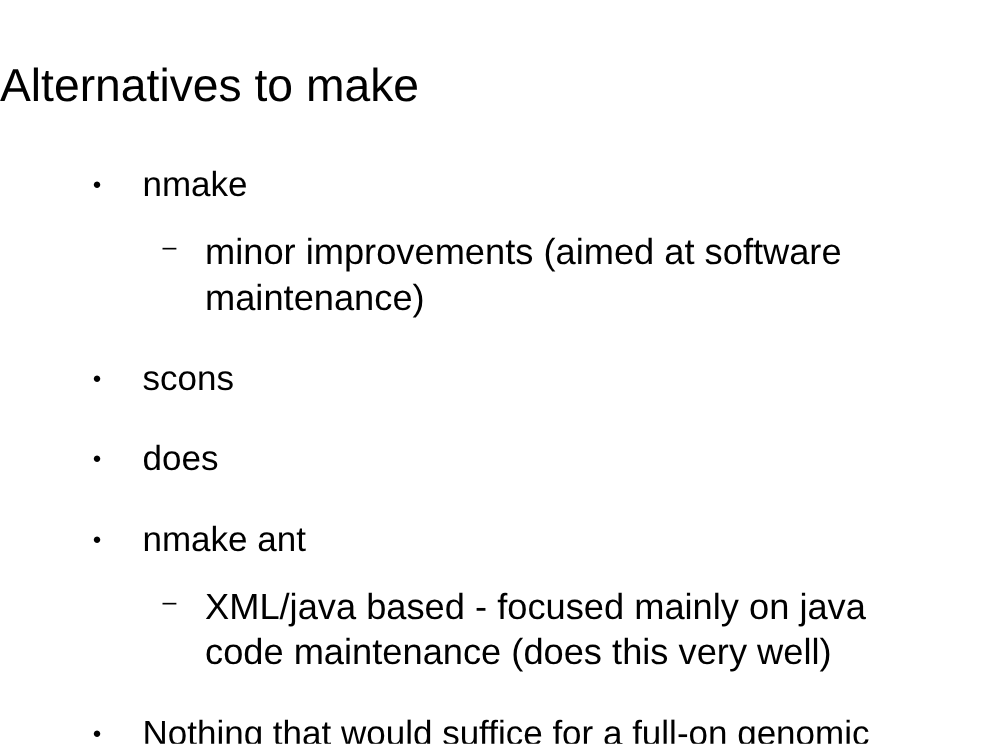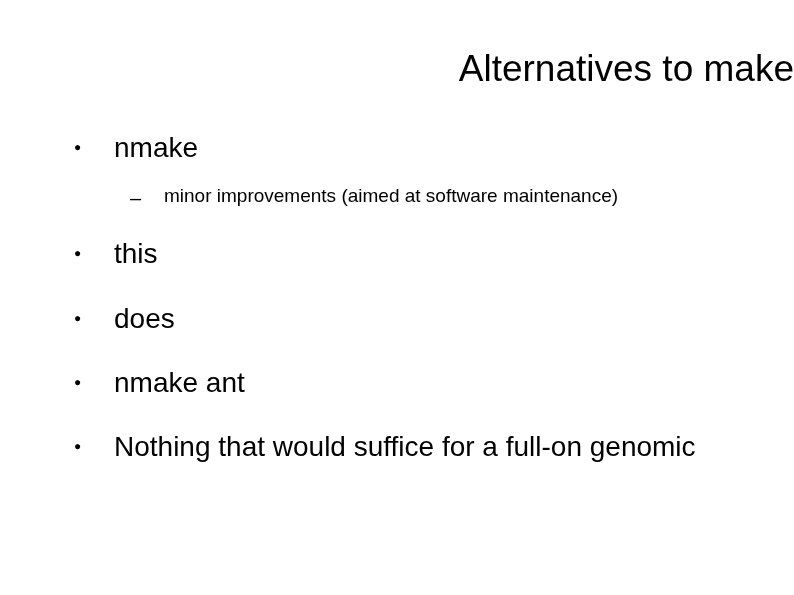--- a/index.html
+++ b/index.html
@@ -1,24 +1,24 @@
 <!DOCTYPE html>
 <html><head>
 <meta charset="utf-8">
 <style>
   * { margin: 0; padding: 0; box-sizing: border-box; }
   html, body { width: 794px; height: 595px; background: #fff; font-family: Arial, Helvetica, sans-serif; color: #000; overflow: hidden; }
   .slide { width: 794px; height: 595px; position: relative; padding: 0; }
-  .title { font-size: 37px; font-weight: 400; text-align: right; margin-top: 48px; margin-bottom: 40px; }
+  .title { font-size: 37px; font-weight: 400; text-align: left; margin-top: 48px; margin-bottom: 40px; }
   .content { padding-left: 74px; padding-right: 50px; }
   .l1 { list-style: none; }
   .l1 > li { position: relative; padding-left: 40px; font-size: 28px; line-height: 1.3; margin-bottom: 28px; }
   .l1 > li::before { content: "●"; position: absolute; left: 0; top: 10px; font-size: 12px; }
   .l2 { list-style: none; margin-top: 18px; margin-bottom: 8px; }
-  .l2 > li { position: relative; padding-left: 48px; font-size: 19px; line-height: 1.25; margin-left: 2px; }
+  .l2 > li { position: relative; padding-left: 48px; font-size: 29px; line-height: 1.25; margin-left: 2px; }
   .l2 > li::before { content: "–"; position: absolute; left: 14px; top: 2px; font-size: 20px; }
   .cut { overflow: hidden; max-height: 36px; }
 </style>
 </head>
 <body>
 
 <div class="slide">
   <h1 class="title">Alternatives to make</h1>
   <div class="content">
     <ul class="l1">
@@ -26,29 +26,34 @@
       <li>
         <span>nmake</span>
         <ul class="l2">
           <li>
             <span>minor improvements (aimed at software maintenance)</span>
           </li>
         </ul>
       </li>
 
       <li>
-        <span>this</span>
+        <span>scons</span>
       </li>
 
       <li>
         <span>does</span>
       </li>
 
       <li>
         <span>nmake ant</span>
+        <ul class="l2">
+          <li>
+            <span>XML/java based - focused mainly on java code maintenance (does this very well)</span>
+          </li>
+        </ul>
       </li>
 
       <li class="cut">
         <span>Nothing that would suffice for a full-on genomic pipeline…….?</span>
       </li>
 
     </ul>
   </div>
 </div>
 

